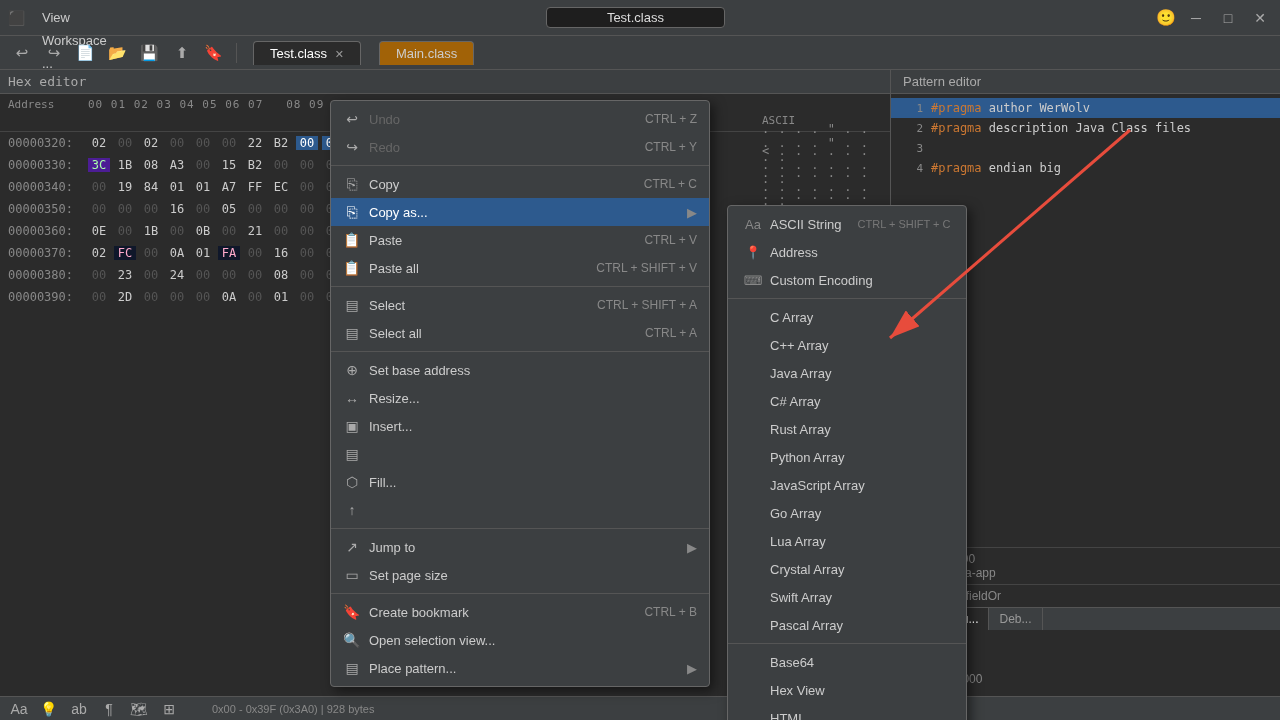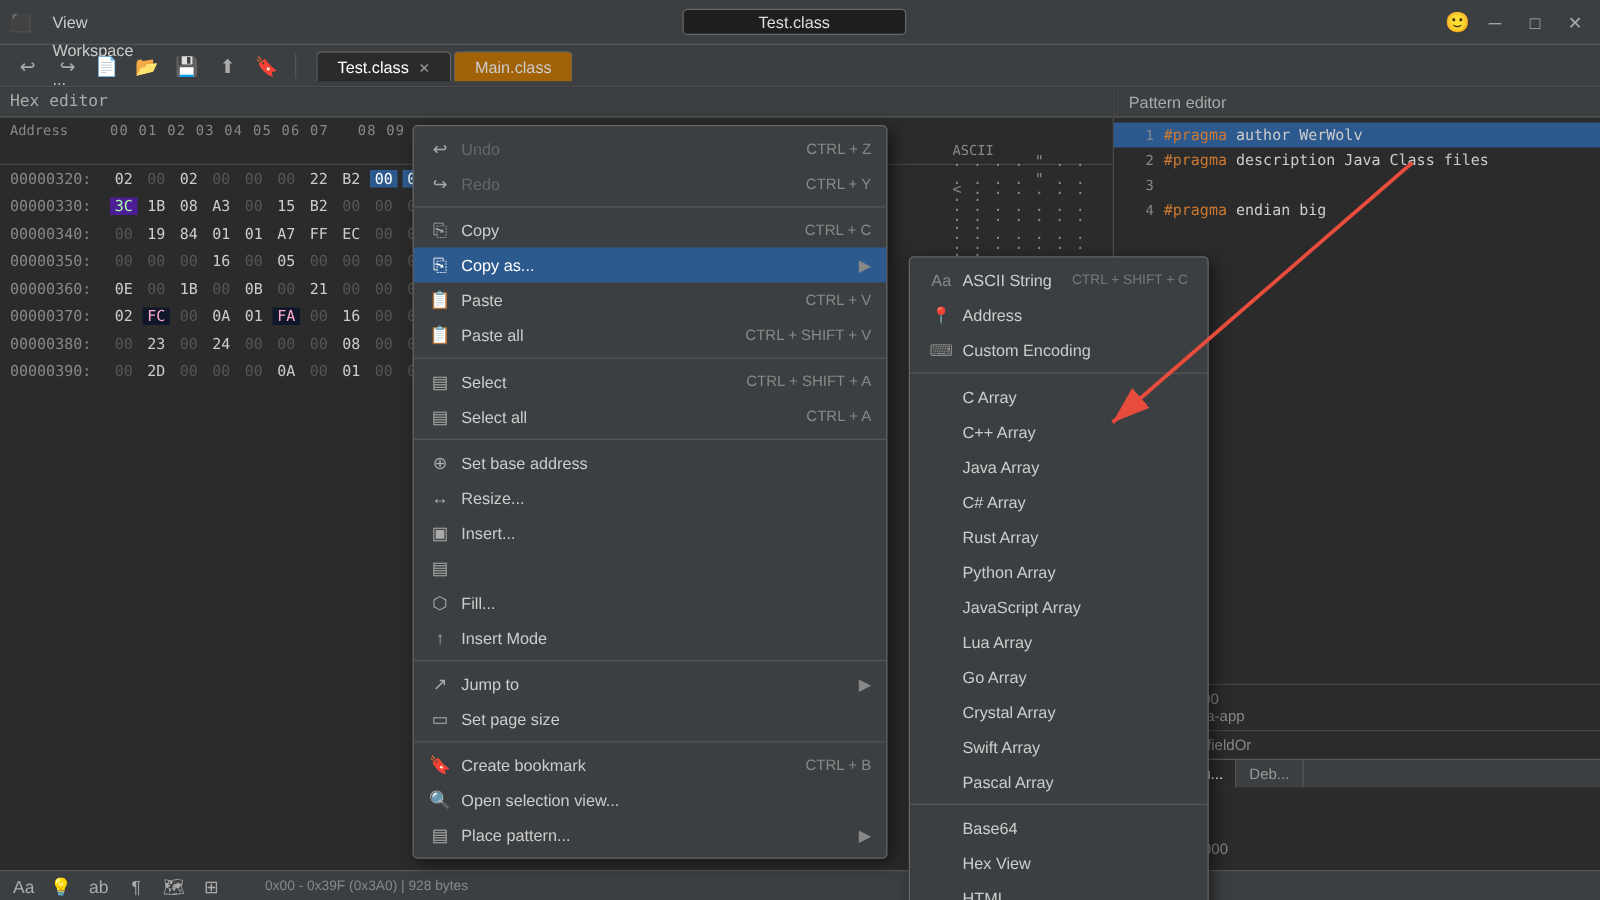--- a/index.html
+++ b/index.html
@@ -72,21 +72,21 @@
       gap: 4px;
     }
     .toolbar-btn {
       width: 28px; height: 28px;
       display: flex; align-items: center; justify-content: center;
       color: #aaa; cursor: pointer; font-size: 15px;
       border-radius: 3px;
     }
     .toolbar-sep { width: 1px; height: 20px; background: #555; margin: 0 4px; }
     .tab-bar {
-      display: flex; align-items: center; gap: 0; margin-left: 8px;
+      display: flex; align-items: center; gap: 16px; margin-left: 8px;
     }
     .tab {
       padding: 4px 16px;
       background: #a16207;
       color: #ccc;
       border-radius: 4px 4px 0 0;
       cursor: pointer;
       font-size: 13px;
       border: 1px solid #666;
       border-bottom: none;
@@ -645,21 +645,20 @@
   </div>
   <div class="menu-item">
     <div class="menu-item-icon">▤</div>
   </div>
   <div class="menu-item">
     <div class="menu-item-icon">⬡</div>
     <div class="menu-item-label">Fill...</div>
   </div>
   <div class="menu-item">
     <div class="menu-item-icon">↑</div>
-    <div class="menu-item-label">Insert Mode</div>
   </div>
   <div class="menu-sep"></div>
   <div class="menu-item">
     <div class="menu-item-icon">↗</div>
     <div class="menu-item-label">Jump to</div>
     <div style="flex:1"></div>
     <div class="menu-item-arrow">▶</div>
   </div>
   <div class="menu-item">
     <div class="menu-item-icon">▭</div>
@@ -722,25 +721,25 @@
   <div class="submenu-item">
     <div class="submenu-item-icon"></div>
     <span>Python Array</span>
   </div>
   <div class="submenu-item">
     <div class="submenu-item-icon"></div>
     <span>JavaScript Array</span>
   </div>
   <div class="submenu-item">
     <div class="submenu-item-icon"></div>
+    <span>Go Array</span>
+  </div>
+  <div class="submenu-item">
+    <div class="submenu-item-icon"></div>
     <span>Lua Array</span>
-  </div>
-  <div class="submenu-item">
-    <div class="submenu-item-icon"></div>
-    <span>Go Array</span>
   </div>
   <div class="submenu-item">
     <div class="submenu-item-icon"></div>
     <span>Crystal Array</span>
   </div>
   <div class="submenu-item">
     <div class="submenu-item-icon"></div>
     <span>Swift Array</span>
   </div>
   <div class="submenu-item">

